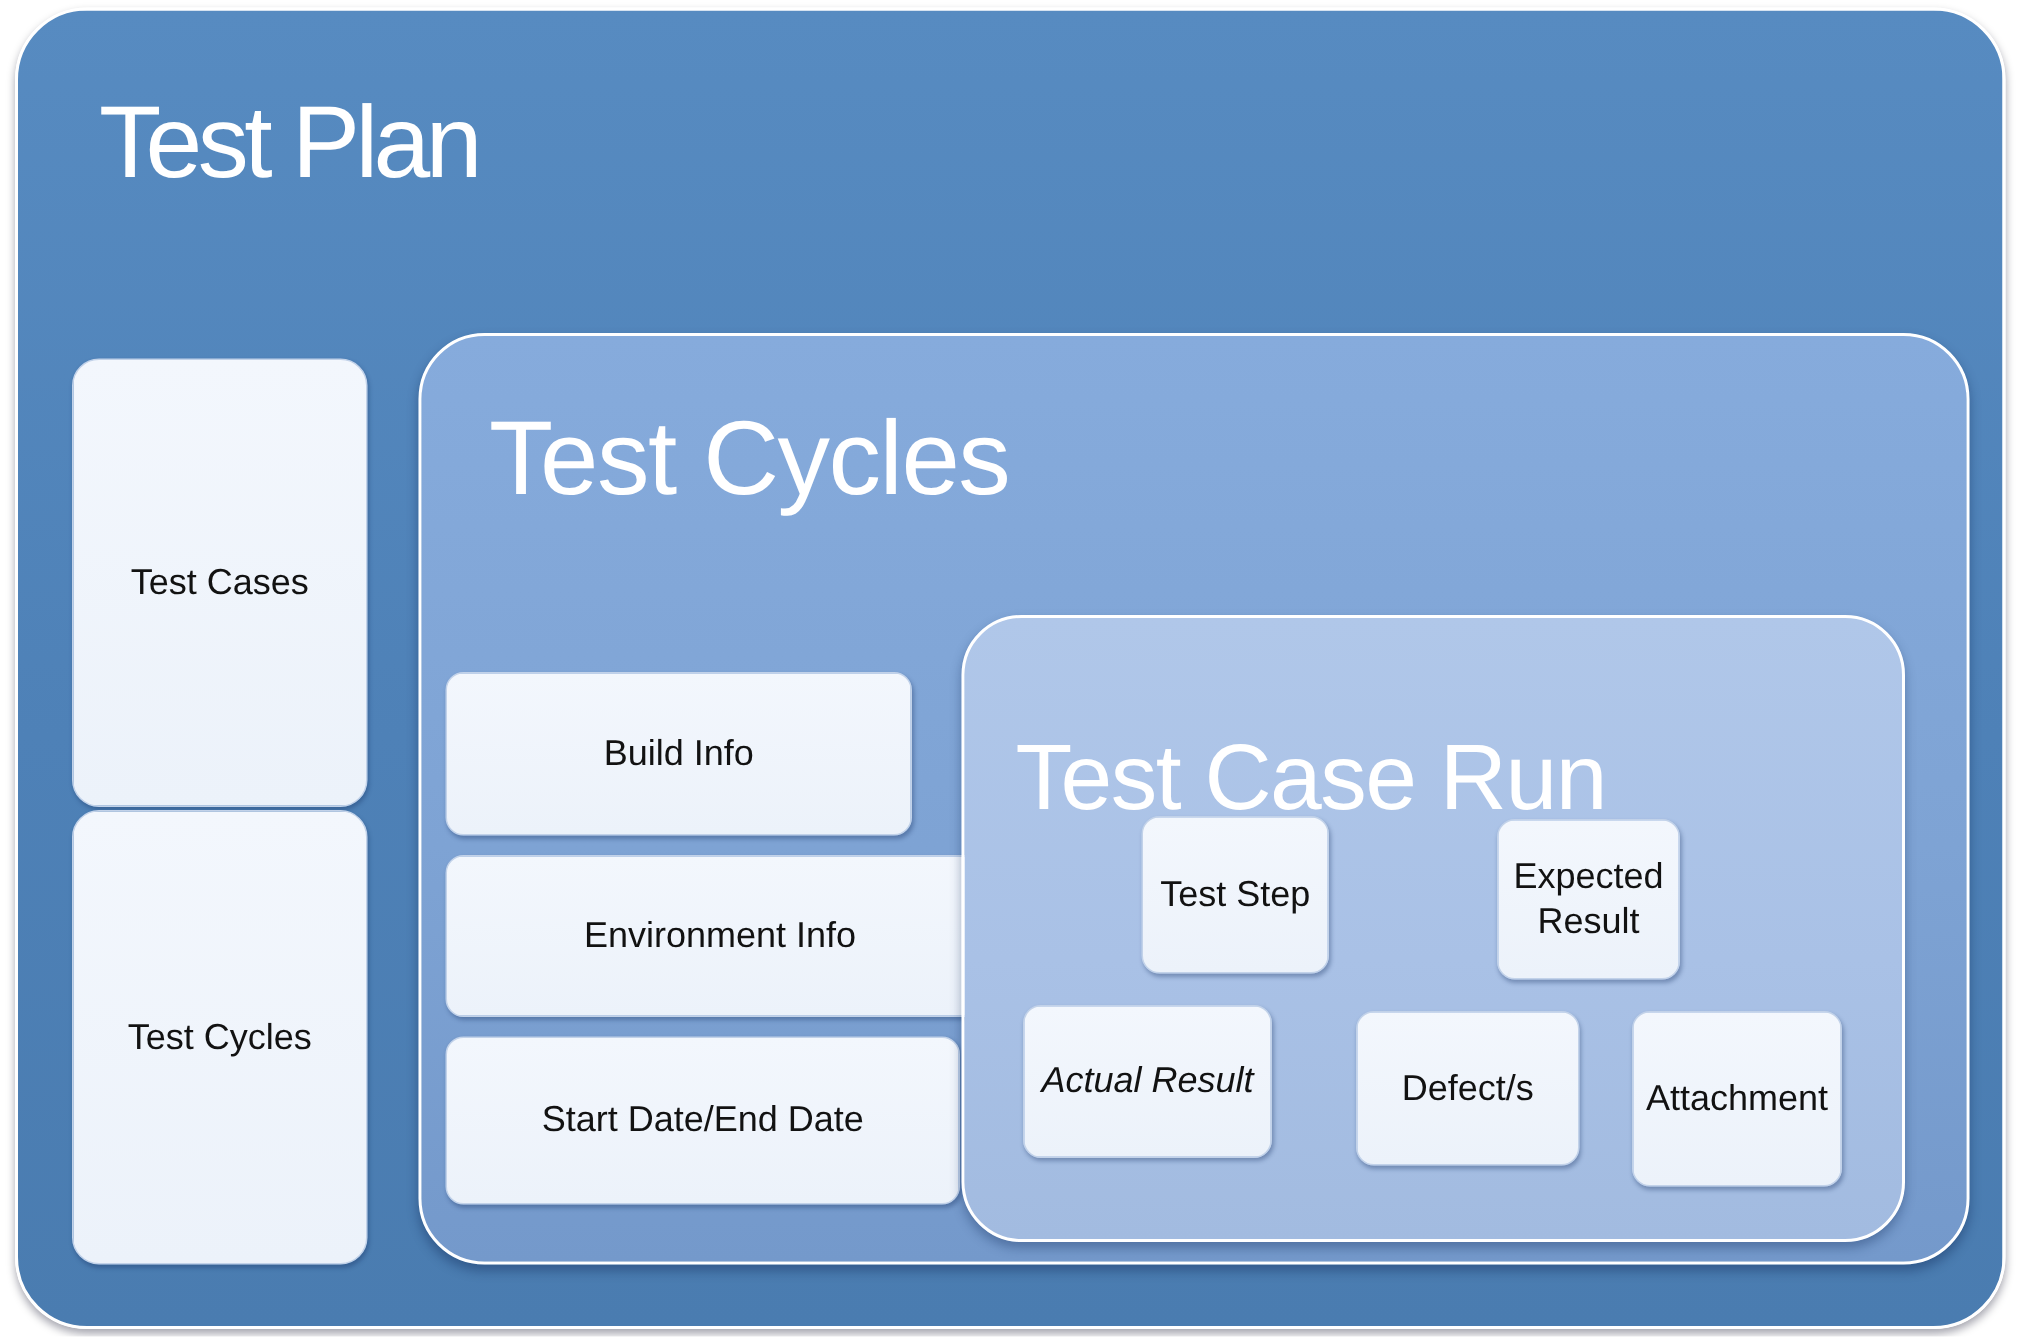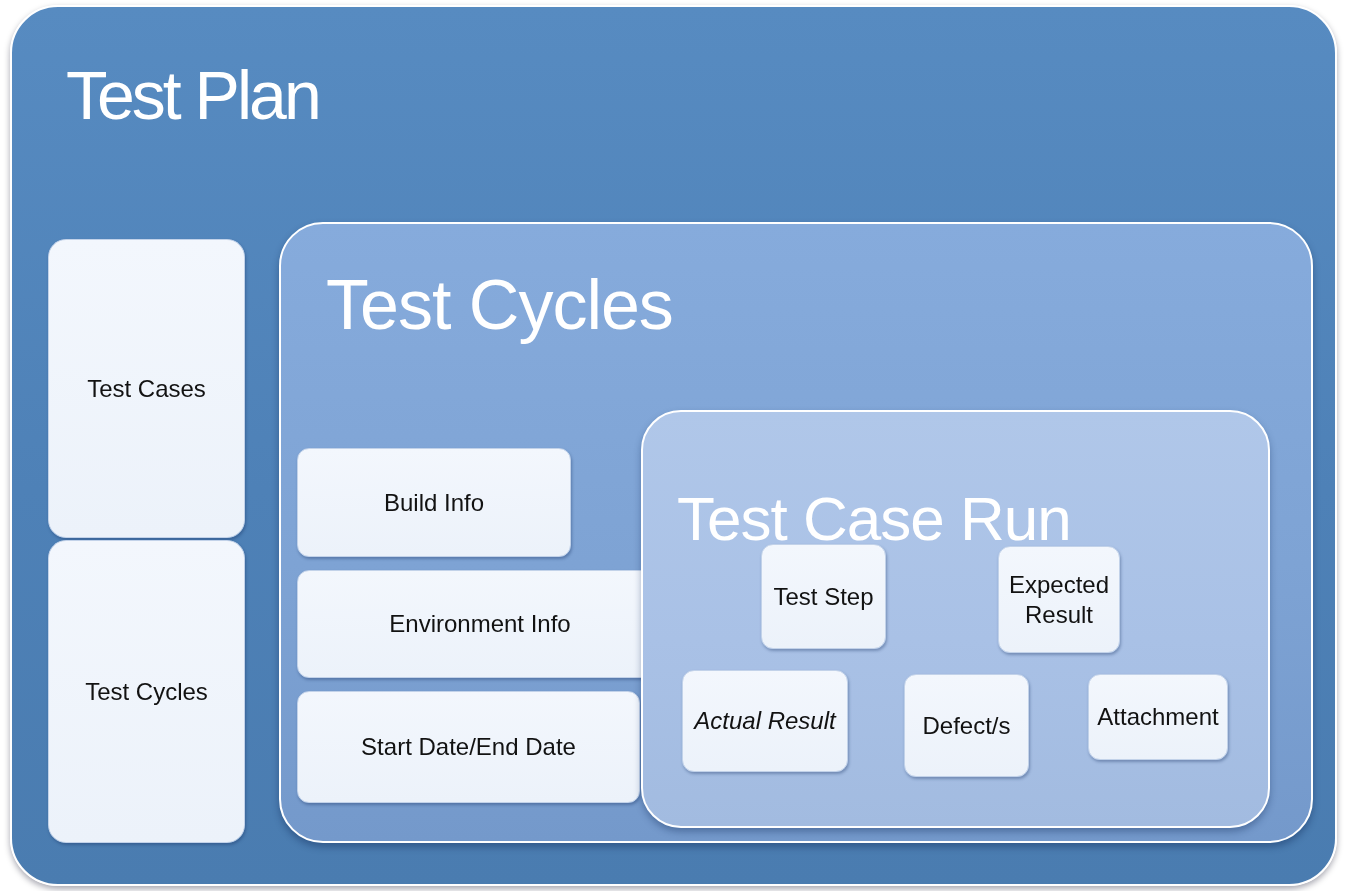--- a/index.html
+++ b/index.html
@@ -89,29 +89,29 @@
     color: #121212;
     font-size: 24px;
     line-height: 1.25;
     box-shadow: 1px 2px 3px rgba(20,45,95,0.35);
   }
   .card-lg { border-radius: 18px; }
   
   .pos-test-cases      { left: 36px;  top: 219px; width: 197px; height: 299px; margin-top: 13px; }
   .pos-test-cycles-ref { left: 36px;  top: 533px; width: 197px; height: 303px; }
   
-  .pos-build           { left: 16px;  top: 224px; width: 274px; height: 109px; }
+  .pos-build           { left: 16px;  top: 224px; width: 311px; height: 109px; }
   .pos-env             { left: 16px;  top: 346px; width: 366px; height: 108px; }
   .pos-dates           { left: 16px;  top: 467px; width: 343px; height: 112px; }
   
   .pos-test-step       { left: 118px; top: 132px; width: 125px; height: 105px; }
   .pos-expected        { left: 355px; top: 134px; width: 122px; height: 107px; }
   .pos-actual          { left: 39px;  top: 258px; width: 166px; height: 102px; font-style: italic; }
-  .pos-defects         { left: 261px; top: 262px; width: 125px; height: 103px; }
-  .pos-attachment      { left: 445px; top: 262px; width: 140px; height: 86px; }
+  .pos-defects         { left: 261px; top: 262px; width: 149px; height: 103px; }
+  .pos-attachment      { left: 445px; top: 262px; width: 140px; height: 117px; }
   .card-label { display: block; padding: 0 8px; }
 </style>
 </head>
 <body>
 
 <div class="canvas">
   <div class="tp-box">
 
     <div class="tp-title">Test Plan</div>
 

